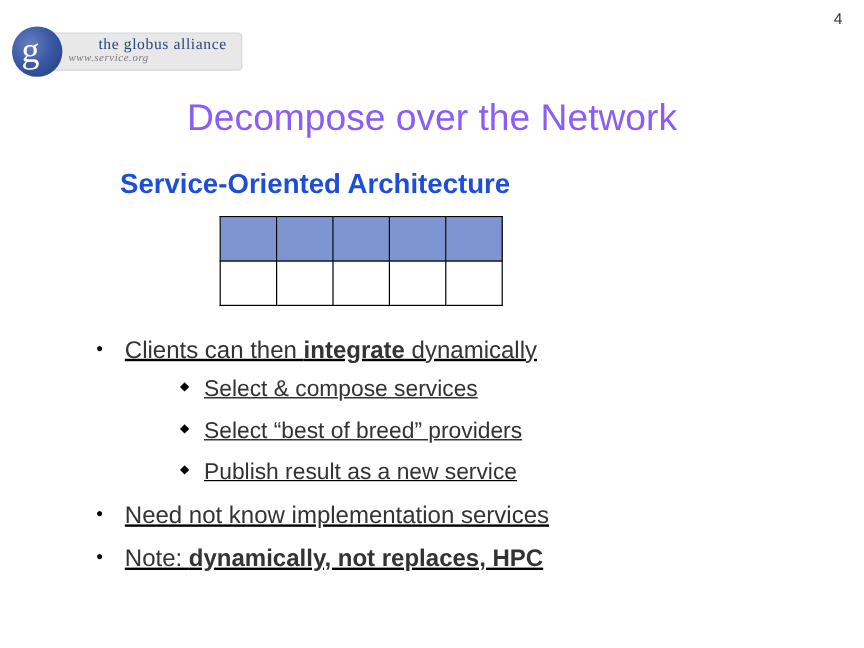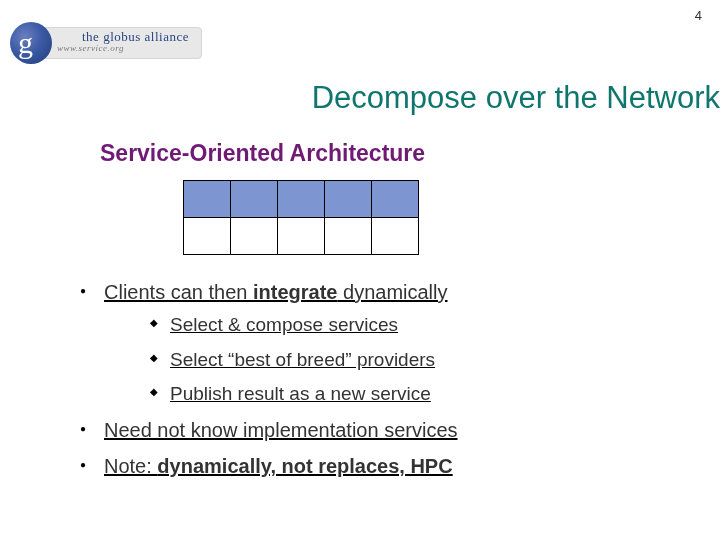--- a/index.html
+++ b/index.html
@@ -65,33 +65,33 @@
       font-style: italic;
       font-size: 9px;
       color: #7a7a7a;
       letter-spacing: 0.5px;
     }
     .title {
       position: absolute;
       top: 80px;
       left: 0;
       width: 100%;
-      text-align: right;
+      text-align: center;
       font-size: 31px;
       font-weight: normal;
-      color: #0f766e;
+      color: #8b5cf6;
       font-family: Verdana, sans-serif;
     }
     .subtitle {
       position: absolute;
       top: 140px;
       left: 100px;
       font-size: 23px;
       font-weight: bold;
-      color: #701a75;
+      color: #1d4ed8;
     }
     .grid-wrap {
       position: absolute;
       top: 180px;
       left: 183px;
     }
     .grid {
       border-collapse: collapse;
     }
     .grid td {

